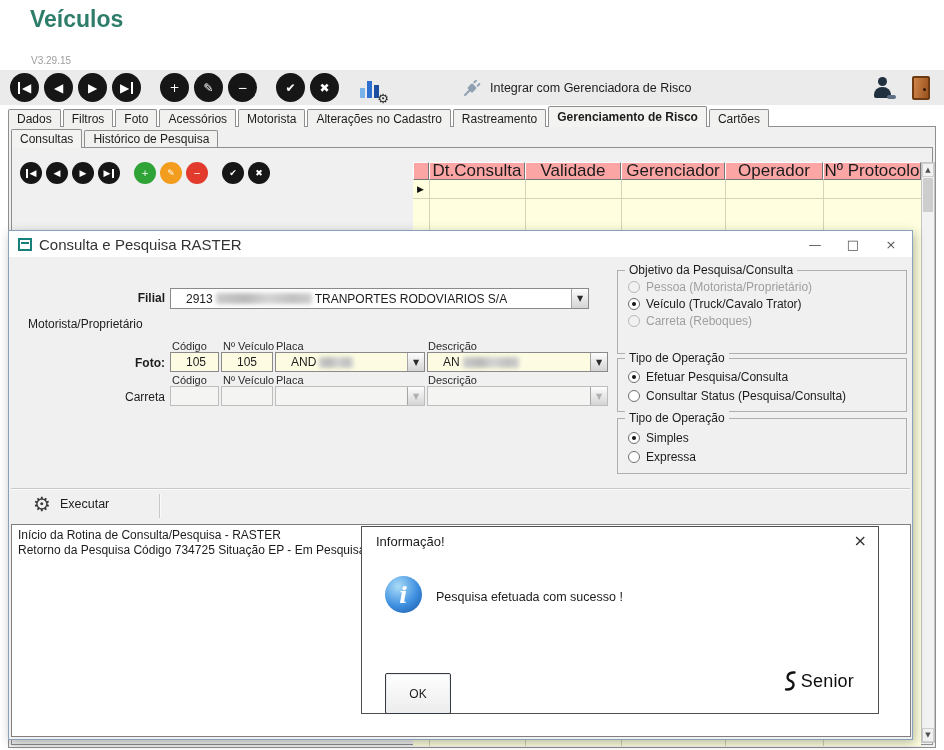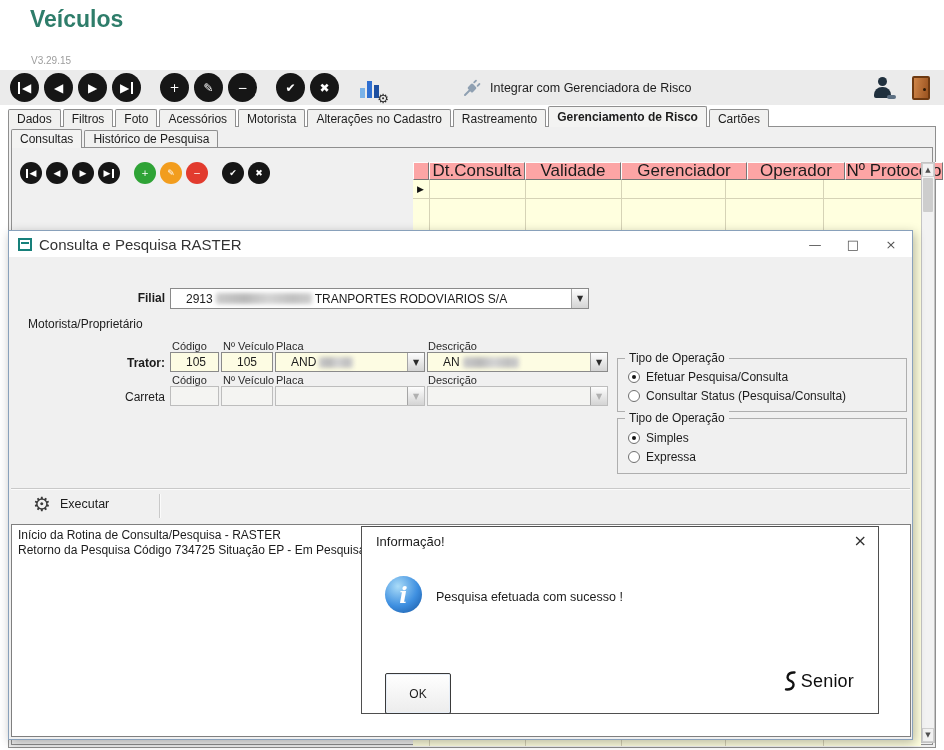--- a/index.html
+++ b/index.html
@@ -261,21 +261,21 @@
     <div class="cbtn sm">
         <span class="g">✖</span>
       </div>
   </div>
 
   <div class="grid">
     <div class="grid-header">
       <div class="gh" style="width:16px"></div>
       <div class="gh" style="width:96px">Dt.Consulta</div>
       <div class="gh" style="width:96px">Validade</div>
-      <div class="gh" style="width:126px">Gerenciador</div>
+      <div class="gh" style="width:104px">Gerenciador</div>
       <div class="gh" style="width:98px">Operador</div>
       <div class="gh" style="width:98px">Nº Protocolo</div>
     </div>
     <div class="grid-body">
       <span class="row-marker">▶</span>
       <div class="hline"></div>
       <div class="vline" style="left:16px"></div>
       <div class="vline" style="left:112px"></div>
       <div class="vline" style="left:208px"></div>
       <div class="vline" style="left:312px"></div>
@@ -308,21 +308,21 @@
         <span class="combo-arrow">▼</span>
       </div>
 
       <div class="flabel" style="left:19px;top:60px;">Motorista/Proprietário</div>
 
       <div class="colhead" style="left:163px;top:83px;">Código</div>
       <div class="colhead" style="left:214px;top:83px;">Nº Veículo</div>
       <div class="colhead" style="left:267px;top:83px;">Placa</div>
       <div class="colhead" style="left:419px;top:83px;">Descrição</div>
 
-      <div class="flabel r bold" style="left:50px;top:99px;width:106px;">Trator:</div>
+      <div class="flabel r bold" style="left:50px;top:99px;width:106px;">Foto:</div>
       <div class="tfield small yellow" style="left:161px;top:95px;width:49px;">
         <span>105</span>
       </div>
       <div class="tfield small yellow" style="left:212px;top:95px;width:52px;">
         <span>105</span>
       </div>
       <div class="tfield small yellow" style="left:266px;top:95px;width:150px;padding-right:19px;">
         <span>AND</span>
         <span class="blur" style="width:34px"></span>
         <span class="combo-arrow">▼</span>
@@ -341,20 +341,35 @@
       <div class="flabel r" style="left:50px;top:133px;width:106px;">Carreta</div>
       <div class="tfield small disabledf" style="left:161px;top:129px;width:49px;"></div>
       <div class="tfield small disabledf" style="left:212px;top:129px;width:52px;"></div>
       <div class="tfield small disabledf" style="left:266px;top:129px;width:150px;">
         <span class="combo-arrow dis">▼</span>
       </div>
       <div class="tfield small disabledf" style="left:418px;top:129px;width:181px;">
         <span class="combo-arrow dis">▼</span>
       </div>
 
+      <div class="groupbox" style="top:13px;height:84px;">
+        <span class="gtitle">Objetivo da Pesquisa/Consulta</span>
+        <div class="opt dis" style="top:9px;">
+          <span class="radio dis"></span>
+          <span>Pessoa (Motorista/Proprietário)</span>
+        </div>
+        <div class="opt" style="top:26px;">
+          <span class="radio checked"></span>
+          <span>Veículo (Truck/Cavalo Trator)</span>
+        </div>
+        <div class="opt dis" style="top:43px;">
+          <span class="radio dis"></span>
+          <span>Carreta (Reboques)</span>
+        </div>
+      </div>
 
       <div class="groupbox" style="top:101px;height:54px;">
         <span class="gtitle">Tipo de Operação</span>
         <div class="opt" style="top:11px;">
           <span class="radio checked"></span>
           <span>Efetuar Pesquisa/Consulta</span>
         </div>
         <div class="opt" style="top:30px;">
           <span class="radio"></span>
           <span>Consultar Status (Pesquisa/Consulta)</span>

